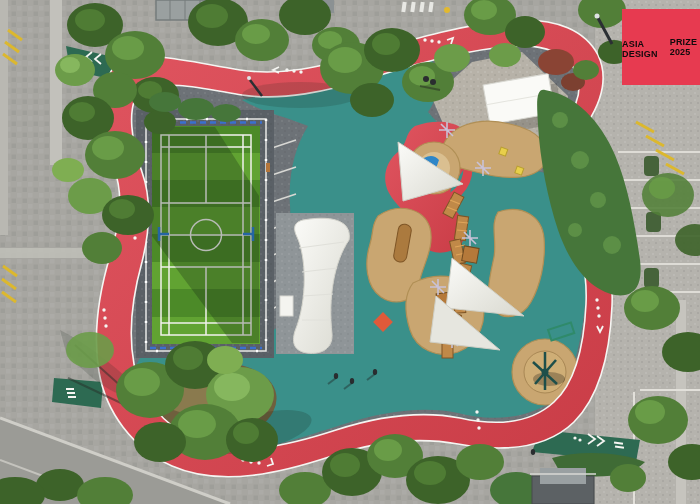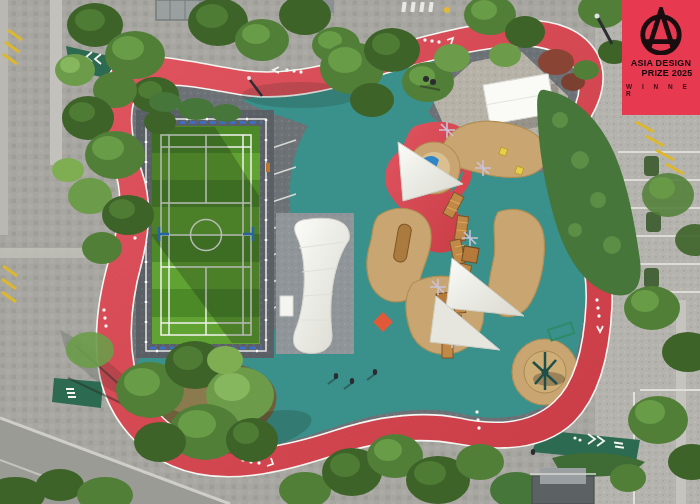--- a/index.html
+++ b/index.html
@@ -1,19 +1,19 @@
 <!DOCTYPE html>
 <html style="--badge-red: #e73a50; --track-red: #d8454f; --track-red-dark: #c23a44; --path-green: #2d6a52; --play-teal: #3a908a; --paving: #a7a6a1; --paving-light: #c3c2bc; --paving-right: #b5b3ad; --asphalt: #6d7277; --apron: #5a6066; --court-green-dark: #4c8a28; --court-green-light: #61a332; --sand: #c9a671; --sand-light: #dabf90; --wood: #c08948; --wood-dark: #7e5526; --sail: #f2f1ea; --tree-dark: #3d6329; --tree-mid: #527f38; --tree-light: #6c9c49; --hedge: #46763a; --marking-yellow: #dcb82e; --line-white: #f5f5f2; --post-blue: #2e7fd6;"><head>
 <meta charset="utf-8">
 <style>
   html,body{margin:0;padding:0;background:#222;}
   .stage{position:relative;width:700px;height:504px;overflow:hidden;font-family:"Liberation Sans",sans-serif;background:#a7a6a1;}
   .stage svg{display:block;}
-  .badge{position:absolute;top:0;left:622px;width:78px;height:115px;background:var(--badge-red,#e73a50);
-    display:flex;flex-direction:column;align-items:center;justify-content:flex-start;color:#120a0c;}
+  .badge{position:absolute;top:9px;left:622px;width:78px;height:76px;background:var(--badge-red,#e73a50);
+    display:flex;flex-direction:row;align-items:center;justify-content:flex-start;color:#120a0c;}
   .badge .logo{margin-top:7px;}
   .badge .l1{font-size:9px;font-weight:bold;letter-spacing:.2px;line-height:10px;margin-top:3px;}
   .badge .l2{font-size:9px;font-weight:bold;letter-spacing:.2px;line-height:10px;padding-left:12px;}
   .badge .win{font-size:6.5px;font-weight:bold;letter-spacing:4px;margin-top:5px;color:#3d0d14;padding-left:4px;}
 </style>
 </head>
 <body>
 
 <div class="stage">
 <svg viewBox="0 0 700 504" width="700" height="504">

